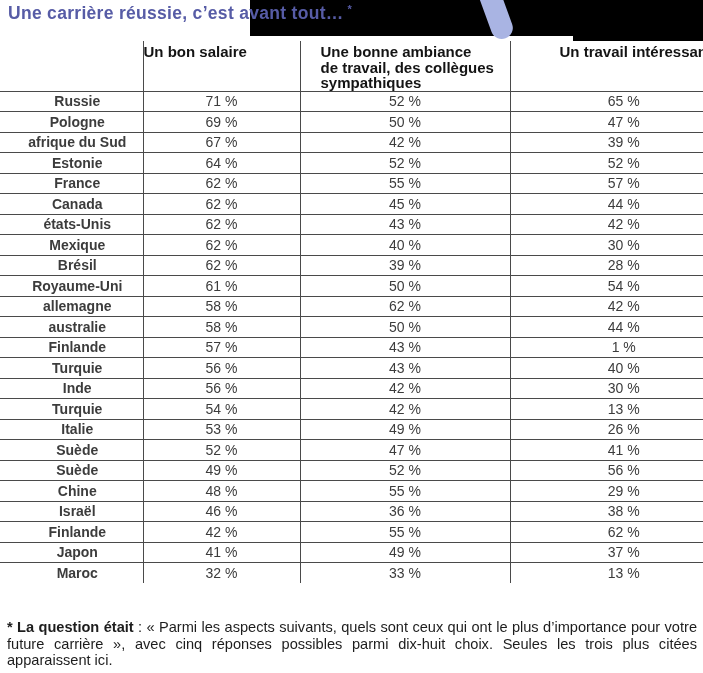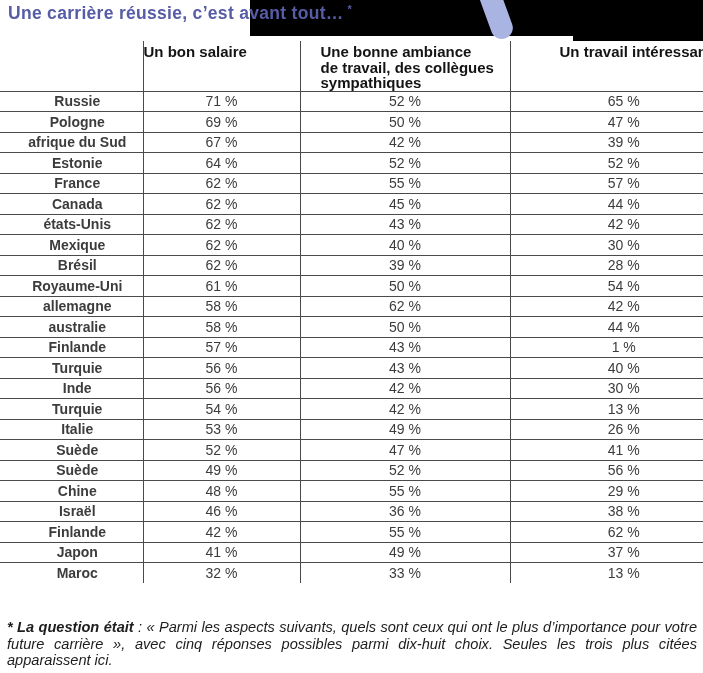--- a/index.html
+++ b/index.html
@@ -61,21 +61,20 @@
     white-space:nowrap;
   }
   tbody td{
     text-align:center;font-size:14px;font-weight:normal;
     color:var(--text_color);
   }
   .footnote{
     position:absolute;left:7px;top:619px;width:690px;
     font-size:14.6px;line-height:16.5px;text-align:justify;
     color:var(--footnote_color);
-    font-style:italic;
   }
   .footnote .fn-bold{font-weight:bold;}
 </style>
 </head>
 <body>
 
 <div class="black-band"></div>
 <div class="black-strip"></div>
 <div class="pen-stroke"></div>
 

